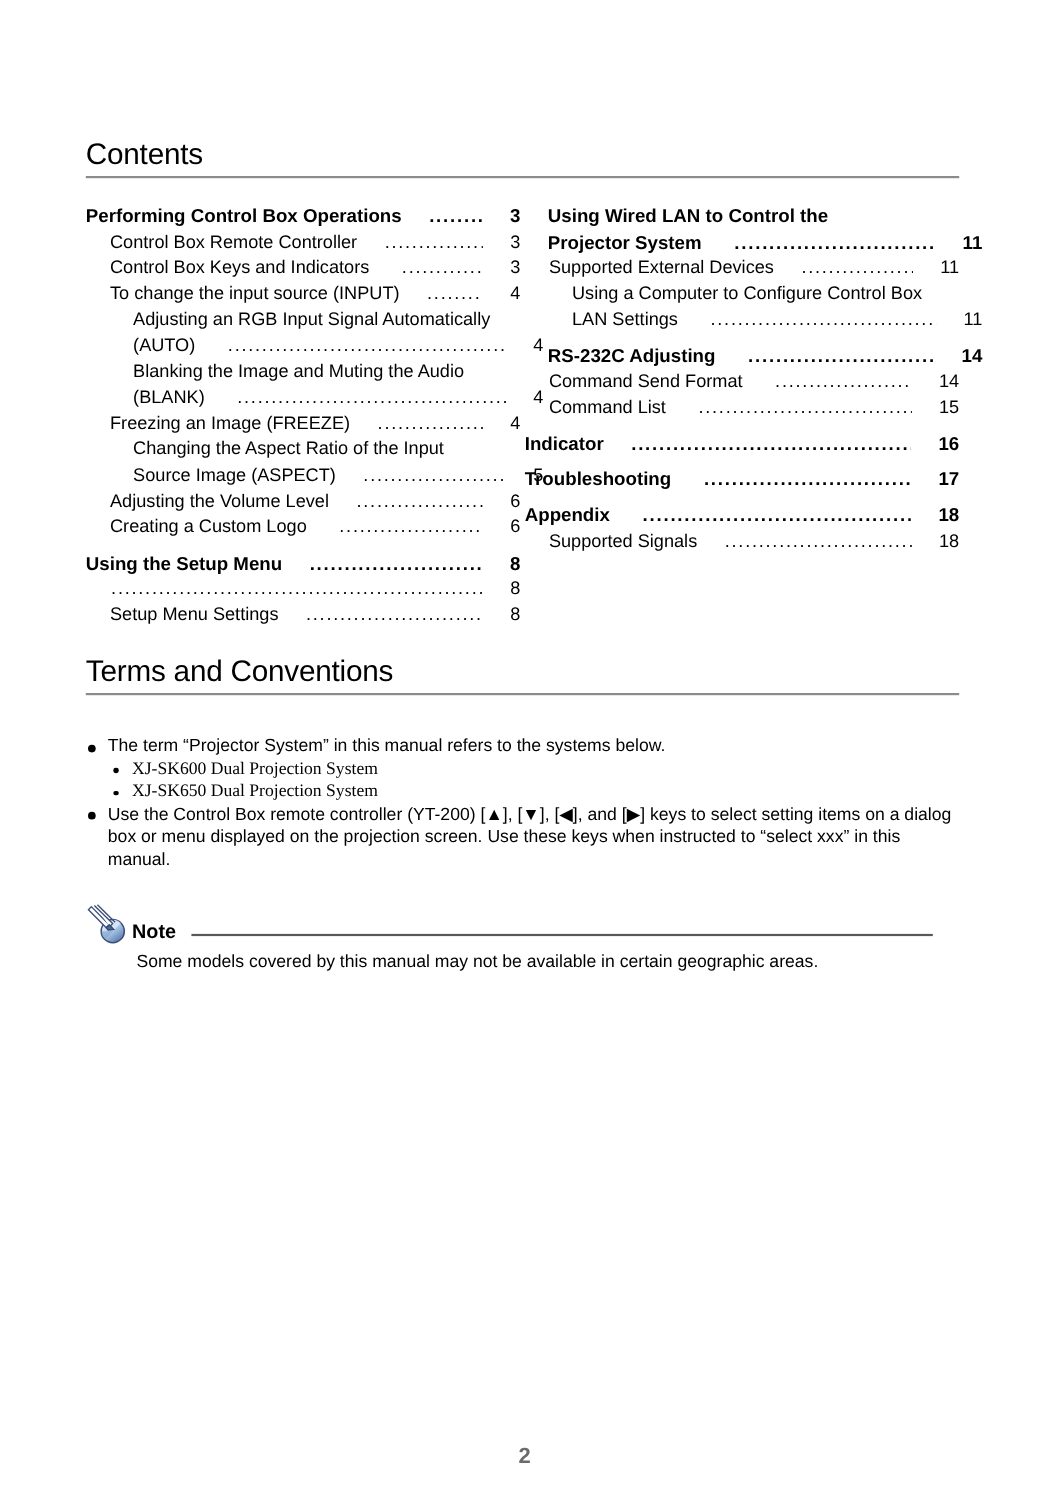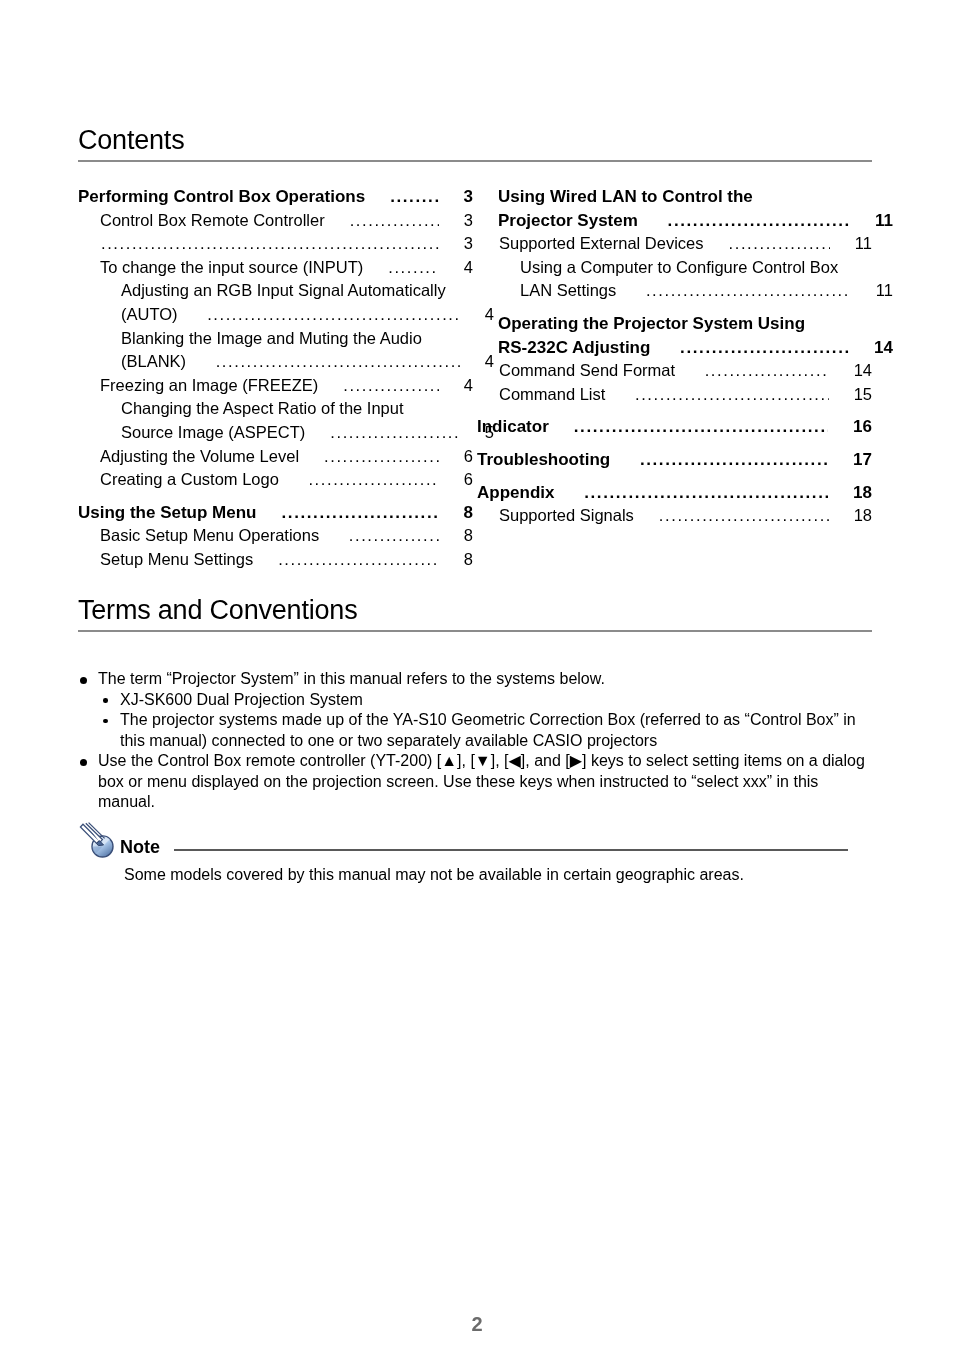--- a/index.html
+++ b/index.html
@@ -139,20 +139,21 @@
     top: 7.5px;
     width: 7px;
     height: 7px;
     border-radius: 50%;
     background: #000;
   }
   .bullet-l2 {
     position: relative;
     padding-left: 22px;
     margin-left: 20px;
+    font-family: Liberation Serif, serif;
   }
   .bullet-l2 > .dot {
     position: absolute;
     left: 5px;
     top: 8.5px;
     width: 4.5px;
     height: 4.5px;
     border-radius: 50%;
     background: #000;
   }
@@ -232,20 +233,21 @@
         </div>
         <div class="toc-entry level2">
           <div class="toc-line">
             <span class="toc-label">Control Box Remote Controller</span>
             <span class="toc-leader">....................................................................................................</span>
             <span class="toc-page">3</span>
           </div>
         </div>
         <div class="toc-entry level2">
           <div class="toc-line">
+            <span class="toc-label">Control Box Keys and Indicators </span>
             <span class="toc-leader">....................................................................................................</span>
             <span class="toc-page">3</span>
           </div>
         </div>
         <div class="toc-entry level2">
           <div class="toc-line">
             <span class="toc-label">To change the input source (INPUT)</span>
             <span class="toc-leader">....................................................................................................</span>
             <span class="toc-page">4</span>
           </div>
@@ -297,21 +299,20 @@
         </div>
         <div class="toc-entry level1">
           <div class="toc-line">
             <span class="toc-label">Using the Setup Menu</span>
             <span class="toc-leader">....................................................................................................</span>
             <span class="toc-page">8</span>
           </div>
         </div>
         <div class="toc-entry level2">
           <div class="toc-line">
-            <span class="toc-label">Basic Setup Menu Operations </span>
             <span class="toc-leader">....................................................................................................</span>
             <span class="toc-page">8</span>
           </div>
         </div>
         <div class="toc-entry level2">
           <div class="toc-line">
             <span class="toc-label">Setup Menu Settings</span>
             <span class="toc-leader">....................................................................................................</span>
             <span class="toc-page">8</span>
           </div>
@@ -335,21 +336,20 @@
         </div>
         <div class="toc-entry level2">
           <span class="toc-cont">Using a Computer to Configure Control Box</span>
           <div class="toc-line cont">
             <span class="toc-label">LAN Settings </span>
             <span class="toc-leader">....................................................................................................</span>
             <span class="toc-page">11</span>
           </div>
         </div>
         <div class="toc-entry level1">
-          <span class="toc-cont">Operating the Projector System Using</span>
           <div class="toc-line cont">
             <span class="toc-label">RS-232C Adjusting </span>
             <span class="toc-leader">....................................................................................................</span>
             <span class="toc-page">14</span>
           </div>
         </div>
         <div class="toc-entry level2">
           <div class="toc-line">
             <span class="toc-label">Command Send Format </span>
             <span class="toc-leader">....................................................................................................</span>
@@ -402,25 +402,25 @@
     <div class="bullet-l1">
       <span class="dot"></span>
       <span>The term “Projector System” in this manual refers to the systems below.</span>
     </div>
 
     <div class="bullet-l2">
       <span class="dot"></span>
       <span>XJ-SK600 Dual Projection System</span>
     </div>
 
-
     <div class="bullet-l2">
       <span class="dot"></span>
-      <span>The projector systems made up of the YA-S10 Geometric Correction Box (referred to as “Control Box” in this manual) connected to one or two separately available CASIO projectors</span>
+      <span>XJ-SK650 Dual Projection System</span>
     </div>
+
 
     <div class="bullet-l1">
       <span class="dot"></span>
       <span>Use the Control Box remote controller (YT-200) [▲], [▼], [◀], and [▶] keys to select setting items on a dialog box or menu displayed on the projection screen. Use these keys when instructed to “select xxx” in this manual.</span>
     </div>
 
   </div>
 
   <div class="note-block">
     <div class="note-header">

